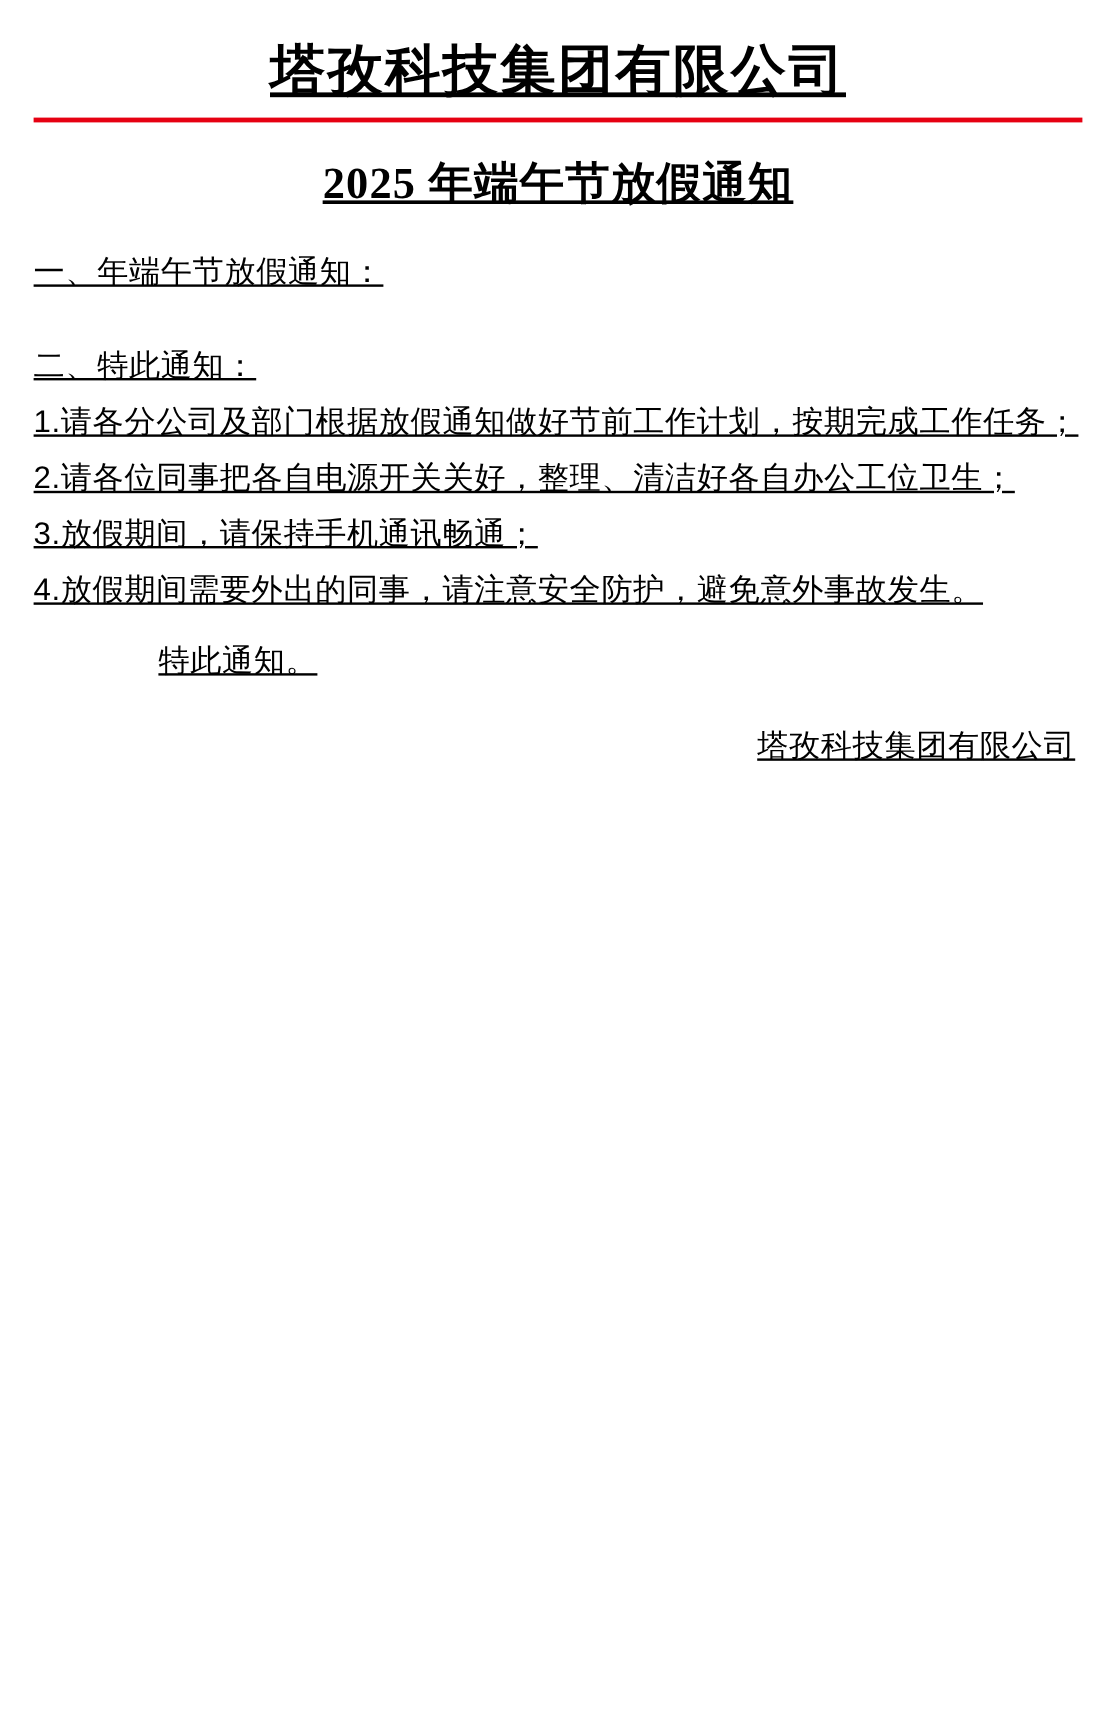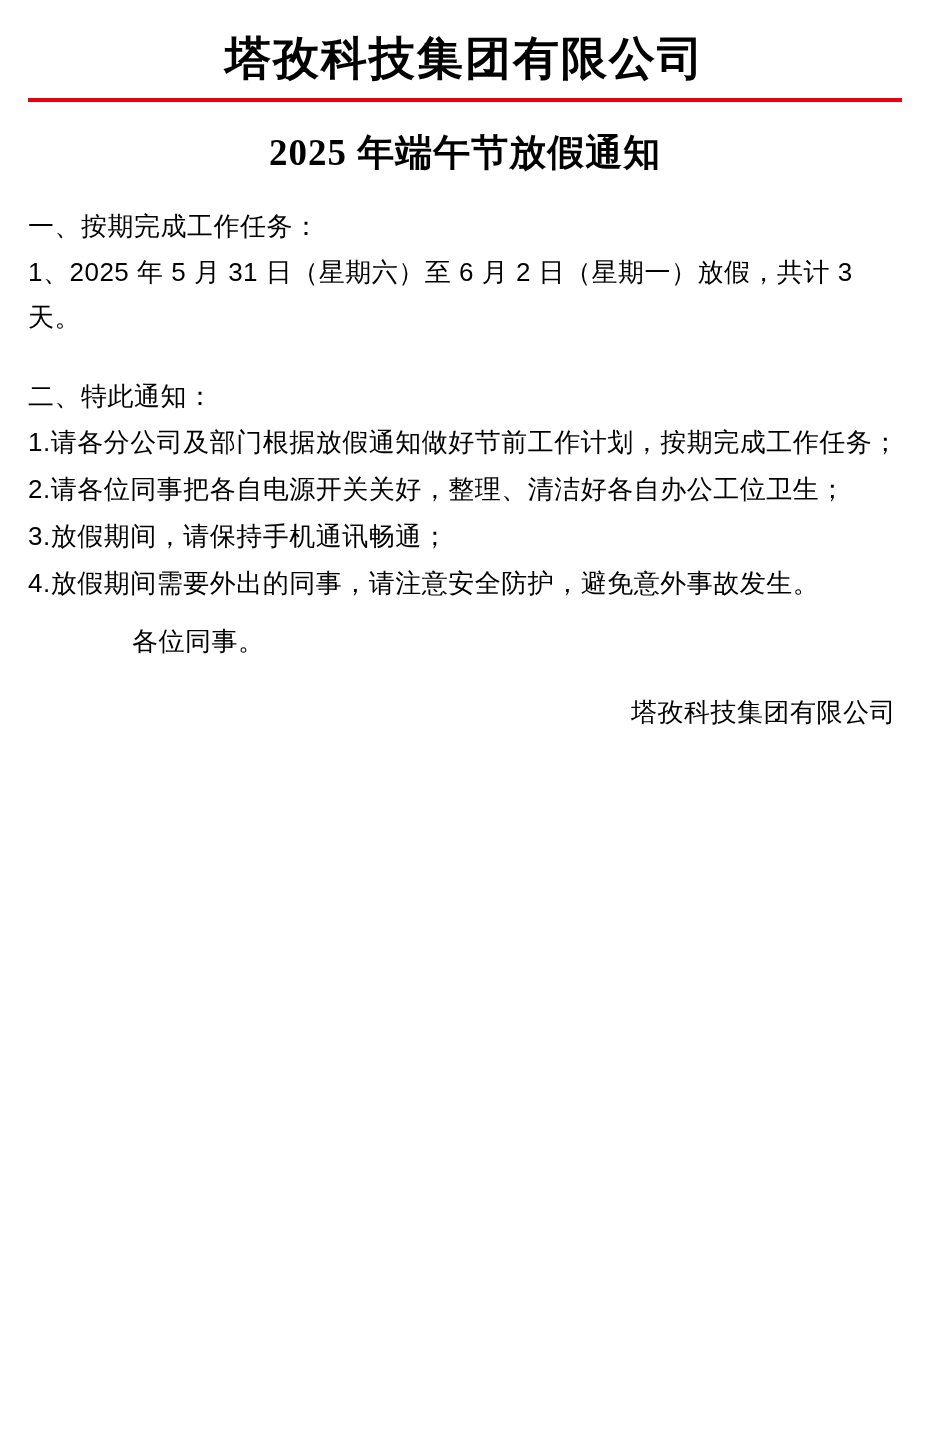--- a/index.html
+++ b/index.html
@@ -13,20 +13,21 @@
     font-family: "Liberation Sans", "DejaVu Sans", sans-serif;
     color: #000000;
     overflow: hidden;
   }
   .page {
     width: 930px;
     height: 1304px;
     box-sizing: border-box;
     padding: 22px 28px 0 28px;
     position: relative;
+    text-decoration: underline;
   }
   .org-title {
     text-align: center;
     font-family: "Liberation Serif", "DejaVu Serif", serif;
     font-weight: bold;
     font-size: 46px;
     letter-spacing: 2px;
     line-height: 1.25;
     margin: 8px 0 10px 0;
   }
@@ -89,33 +90,32 @@
 
 
   <hr class="red-rule" style="border-top-color: rgb(230, 0, 18);">
 
   <div class="doc-title">2025 年端午节放假通知</div>
 
   <div class="body-text">
 
 
 
-    <p class="para">一、按期完成工作任务：</p>
+    <p class="para">一、年端午节放假通知：</p>
 
-    <p class="para">1、2025 年 5 月 31 日（星期六）至 6 月 2 日（星期一）放假，共计 3 天。</p>
 
     <div class="spacer"></div>
 
     <p class="para">二、特此通知：</p>
 
     <p class="para">1.请各分公司及部门根据放假通知做好节前工作计划，按期完成工作任务；</p>
     <p class="para">2.请各位同事把各自电源开关关好，整理、清洁好各自办公工位卫生；</p>
     <p class="para">3.放假期间，请保持手机通讯畅通；</p>
     <p class="para">4.放假期间需要外出的同事，请注意安全防护，避免意外事故发生。</p>
 
-    <p class="para closing">各位同事。</p>
+    <p class="para closing">特此通知。</p>
   </div>
 
   <div class="signature">
     <p class="sign-line">塔孜科技集团有限公司</p>
   </div>
 
 </div>
 
 </body></html>

